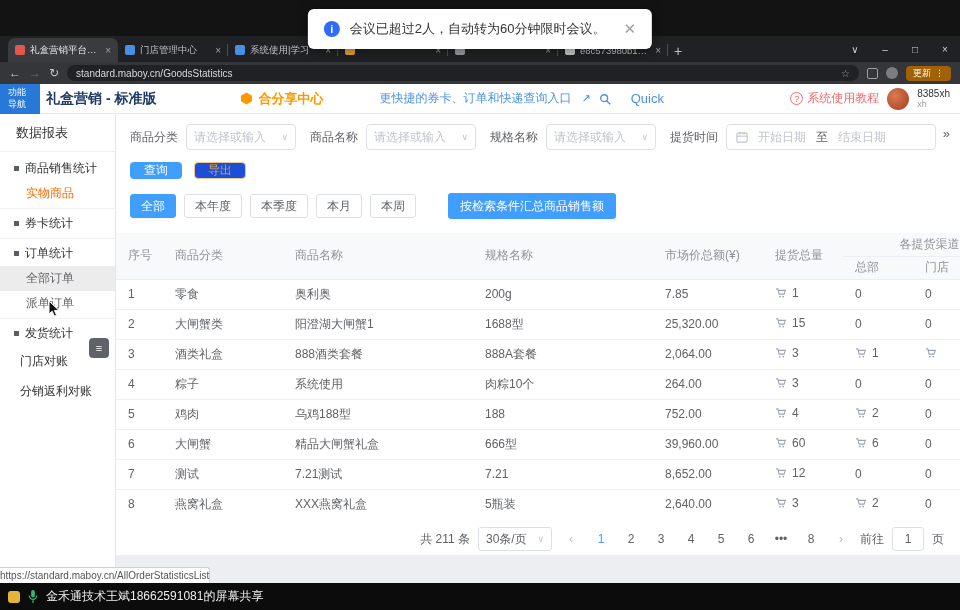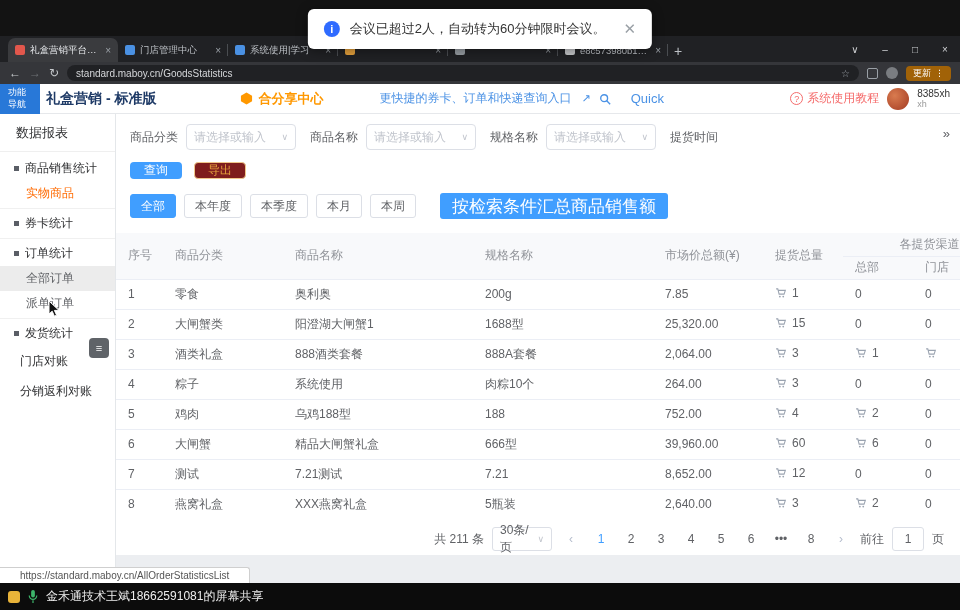--- a/index.html
+++ b/index.html
@@ -92,56 +92,56 @@
   .caret{font-size:9px;color:#c0c4cc}
   .f-date{height:26px;border:1px solid #dcdfe6;border-radius:4px;display:flex;align-items:center;
     gap:10px;padding:0 9px;width:210px;background:#fff;cursor:pointer}
   .f-date .ph{font-size:12px;color:#c0c4cc}
   .f-date .to{font-size:12px;color:#606266}
   .collapse-filters{position:absolute;top:12px;right:10px;color:#606266;font-size:13px;cursor:pointer}
   .btn-row{display:flex;gap:12px;padding:8px 14px}
   .btn{height:17px;padding:0 13px;border-radius:4px;font-size:12px;display:flex;align-items:center;
     justify-content:center;cursor:pointer;border:1px solid transparent}
   .btn-primary{background:#409eff;color:#fff}
-  .btn-export{background:#7f1d1d;border-color:#f0c78a;color:#e6a23c}
+  .btn-export{background:#1d4ed8;border-color:#f0c78a;color:#e6a23c}
   .qt-row{display:flex;gap:8px;padding:6px 14px;align-items:center}
   .qt{height:24px;padding:0 10px;border:1px solid #dcdfe6;border-radius:3px;background:#fff;color:#606266;
     font-size:12px;display:flex;align-items:center;cursor:pointer}
   .qt.active{background:#409eff;border-color:#409eff;color:#fff}
-  .qt-summary{margin-left:16px;background:#409eff;color:#fff;border-radius:3px;height:26px;padding:0 12px;
-    font-size:17px;display:flex;align-items:center;cursor:pointer}
+  .qt-summary{margin-left:24px;background:#409eff;color:#fff;border-radius:3px;height:26px;padding:0 12px;
+    font-size:12px;display:flex;align-items:center;cursor:pointer}
 
   
   .table-wrap{margin-top:8px;height:282px;overflow:hidden;position:relative}
   table{border-collapse:collapse;table-layout:fixed;width:900px}
   th,td{text-align:left;padding:0 12px;font-size:12px;border-bottom:1px solid #ebeef5;
     overflow:hidden;white-space:nowrap}
   thead th{background:#f8f9fb;color:#909399;font-weight:normal;height:23px}
   thead th.group{text-align:center}
   tbody td{height:30px;color:#606266}
   .qty-cell{display:inline-flex;align-items:center;gap:5px}
   .cart-icon svg{width:12px;height:12px;display:block}
   .qty-val{font-size:12px;color:#606266}
 
   
   .pagination{display:flex;align-items:center;justify-content:flex-end;gap:8px;padding:12px 16px 0;
     font-size:12px;color:#606266}
-  .psize{width:60px;height:24px;border:1px solid #dcdfe6;border-radius:3px;display:flex;align-items:center;
+  .psize{width:74px;height:24px;border:1px solid #dcdfe6;border-radius:3px;display:flex;align-items:center;
     justify-content:space-between;padding:0 7px;cursor:pointer}
   .page-btn{min-width:22px;height:24px;display:flex;align-items:center;justify-content:center;
     color:#606266;cursor:pointer}
   .page-btn.active{color:#409eff}
   .page-arrow{color:#b4bccc;cursor:pointer}
   .goto-input{width:32px;height:24px;border:1px solid #dcdfe6;border-radius:3px;text-align:center;
     font-size:12px;color:#606266;font-family:inherit}
   .bottom-strip{position:absolute;left:0;right:0;bottom:0;height:28px;background:#eceef1}
 
   
   .status-link{position:absolute;left:0;bottom:0;background:#fff;border:1px solid #cfcfcf;border-left:none;
-    border-bottom:none;padding:2px 20px;font-size:10px;color:#555;z-index:30;border-radius:0 3px 0 0;white-space:nowrap}
+    border-bottom:none;padding:2px 0;font-size:10px;color:#555;z-index:30;border-radius:0 3px 0 0;white-space:nowrap}
   .share-bar{height:27px;background:#0c0c0c;display:flex;align-items:center;gap:7px;padding:0 8px;flex:none}
   .meeting-app-ic{width:12px;height:12px;border-radius:3px;background:#e8b339;flex:none}
   .share-text{color:#eee;font-size:12px;white-space:nowrap}
 </style>
 </head>
 <body>
 
 <div class="screen">
 
   <div class="meeting-bar"></div>
@@ -295,20 +295,31 @@
         </div>
         <div class="f-group">
           <span class="f-label">规格名称</span>
           <div class="f-select">
             <span class="f-placeholder">请选择或输入</span>
             <span class="caret">∨</span>
           </div>
         </div>
         <div class="f-group">
           <span class="f-label">提货时间</span>
+          <div class="f-date">
+            <svg width="12" height="12" viewBox="0 0 14 14">
+                <rect x="1" y="2.5" width="12" height="10.5" rx="1.5" fill="none" stroke="#c0c4cc" stroke-width="1.3"></rect>
+                <line x1="1" y1="6" x2="13" y2="6" stroke="#c0c4cc" stroke-width="1.3"></line>
+                <line x1="4.5" y1="1" x2="4.5" y2="4" stroke="#c0c4cc" stroke-width="1.3"></line>
+                <line x1="9.5" y1="1" x2="9.5" y2="4" stroke="#c0c4cc" stroke-width="1.3"></line>
+              </svg>
+            <span class="ph">开始日期</span>
+            <span class="to">至</span>
+            <span class="ph">结束日期</span>
+          </div>
         </div>
       </div>
 
       <div class="btn-row">
         <div class="btn btn-primary">查询</div>
         <div class="btn btn-export">导出</div>
       </div>
 
       <div class="qt-row">
         <div class="qt active">全部</div>

